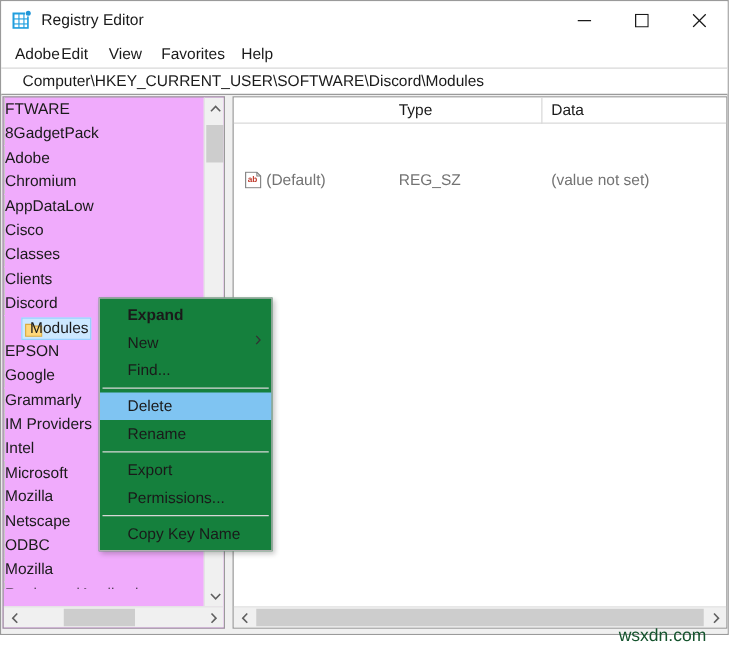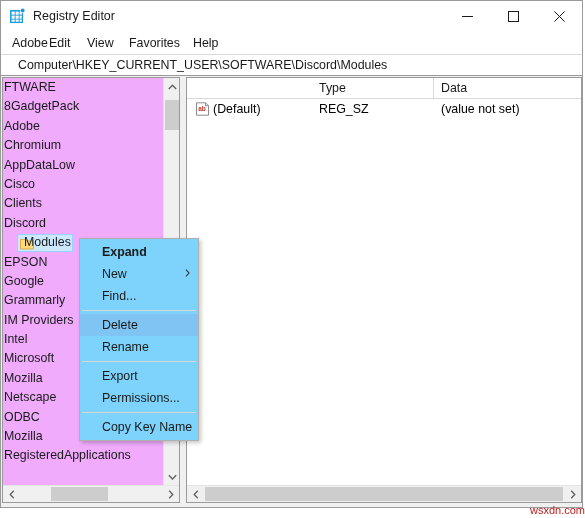--- a/index.html
+++ b/index.html
@@ -273,44 +273,45 @@
     position: absolute;
     left: 0; top: 21px;
     right: 0; bottom: 17px;
     overflow: hidden;
   }
   .list-row {
     position: relative;
     height: 20px;
     line-height: 20px;
     font-size: 12.4px;
-    color: #000000;
-    cursor: default;
-    white-space: nowrap;
+    color: #737373;
+    cursor: default;
+    white-space: nowrap;
+    margin-top: 35px;
   }
   .cell {
     position: absolute;
     top: 0;
     height: 20px;
     line-height: 20px;
     white-space: nowrap;
     overflow: hidden;
   }
   .ab-ico {
     position: absolute;
     left: 8px; top: 3px;
     width: 15px; height: 14px;
   }
 
   
   #ctxmenu {
     position: absolute;
     left: 78px; top: 237px;
-    width: 120px;
-    background: #7dd3fc;
+    width: 139px;
+    background: #15803d;
     border: 1px solid #b0b0b0;
     box-shadow: 2px 2px 4px rgba(0,0,0,0.22);
     padding: 2px 0 2px 0;
     box-sizing: border-box;
     z-index: 50;
   }
   .ctx-item {
     position: relative;
     height: 22px;
     line-height: 22px;
@@ -334,24 +335,24 @@
     right: 8px; top: 0;
     height: 22px;
     line-height: 22px;
     font-size: 10px;
     color: #333;
   }
 
   
   #watermark {
     position: absolute;
-    right: 0;
+    right: 20px;
     bottom: 2px;
-    font-size: 11px;
-    color: #b91c1c;
+    font-size: 14px;
+    color: #14532d;
     letter-spacing: 0px;
     white-space: nowrap;
     z-index: 90;
   }
 </style>
 </head>
 <body>
 
 <div id="window">
 
@@ -407,20 +408,21 @@
   <div id="panes">
 
     <div id="tree-pane">
       <div id="tree-list">
           <div class="tree-row"><span class="guide" style="top: 0px; height: 19px;"></span><span class="t-label">FTWARE</span></div>
           <div class="tree-row"><span class="guide" style="top: 0px; height: 19px;"></span><span class="t-label">8GadgetPack</span></div>
           <div class="tree-row"><span class="guide" style="top: 0px; height: 19px;"></span><span class="t-label">Adobe</span></div>
           <div class="tree-row"><span class="guide" style="top: 0px; height: 19px;"></span><span class="t-label">Chromium</span></div>
           <div class="tree-row"><span class="guide" style="top: 0px; height: 19px;"></span><span class="t-label">AppDataLow</span></div>
           <div class="tree-row"><span class="guide" style="top: 0px; height: 19px;"></span><span class="t-label">Cisco</span></div>
+          <div class="tree-row"><span class="guide" style="top: 0px; height: 19px;"></span><span class="t-label">Classes</span></div>
           <div class="tree-row"><span class="guide" style="top: 0px; height: 19px;"></span><span class="t-label">Clients</span></div>
           <div class="tree-row"><span class="guide" style="top: 0px; height: 19px;"></span><span class="t-label">Discord</span></div>
           <div class="tree-row indent selected"><span class="guide" style="top: 0px; height: 19px;"></span><span class="hl" style="width: 56px;"></span><span class="folder-ico"><svg width="14" height="12" viewBox="0 0 14 12">
                 <path d="M0.5 1.5 h4.4 l1.1 1.4 H13.5 v8.1 H0.5 Z" fill="#ffd87a" stroke="#d9a93f" stroke-width="0.9"></path>
               </svg></span><span class="t-label">Modules</span></div>
           <div class="tree-row"><span class="guide" style="top: 0px; height: 19px;"></span><span class="t-label">EPSON</span></div>
           <div class="tree-row"><span class="guide" style="top: 0px; height: 19px;"></span><span class="t-label">Google</span></div>
           <div class="tree-row"><span class="guide" style="top: 0px; height: 19px;"></span><span class="t-label">Grammarly</span></div>
           <div class="tree-row"><span class="guide" style="top: 0px; height: 19px;"></span><span class="t-label">IM Providers</span></div>
           <div class="tree-row"><span class="guide" style="top: 0px; height: 19px;"></span><span class="t-label">Intel</span></div>

